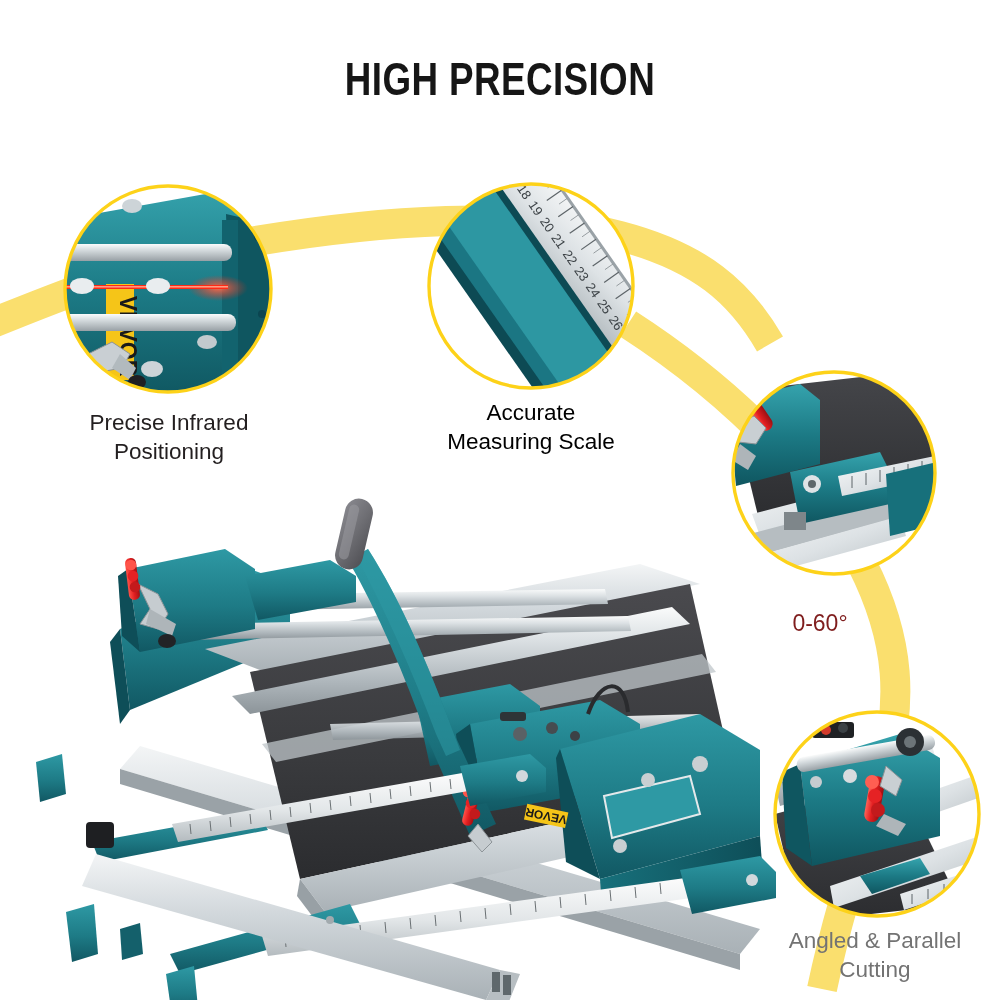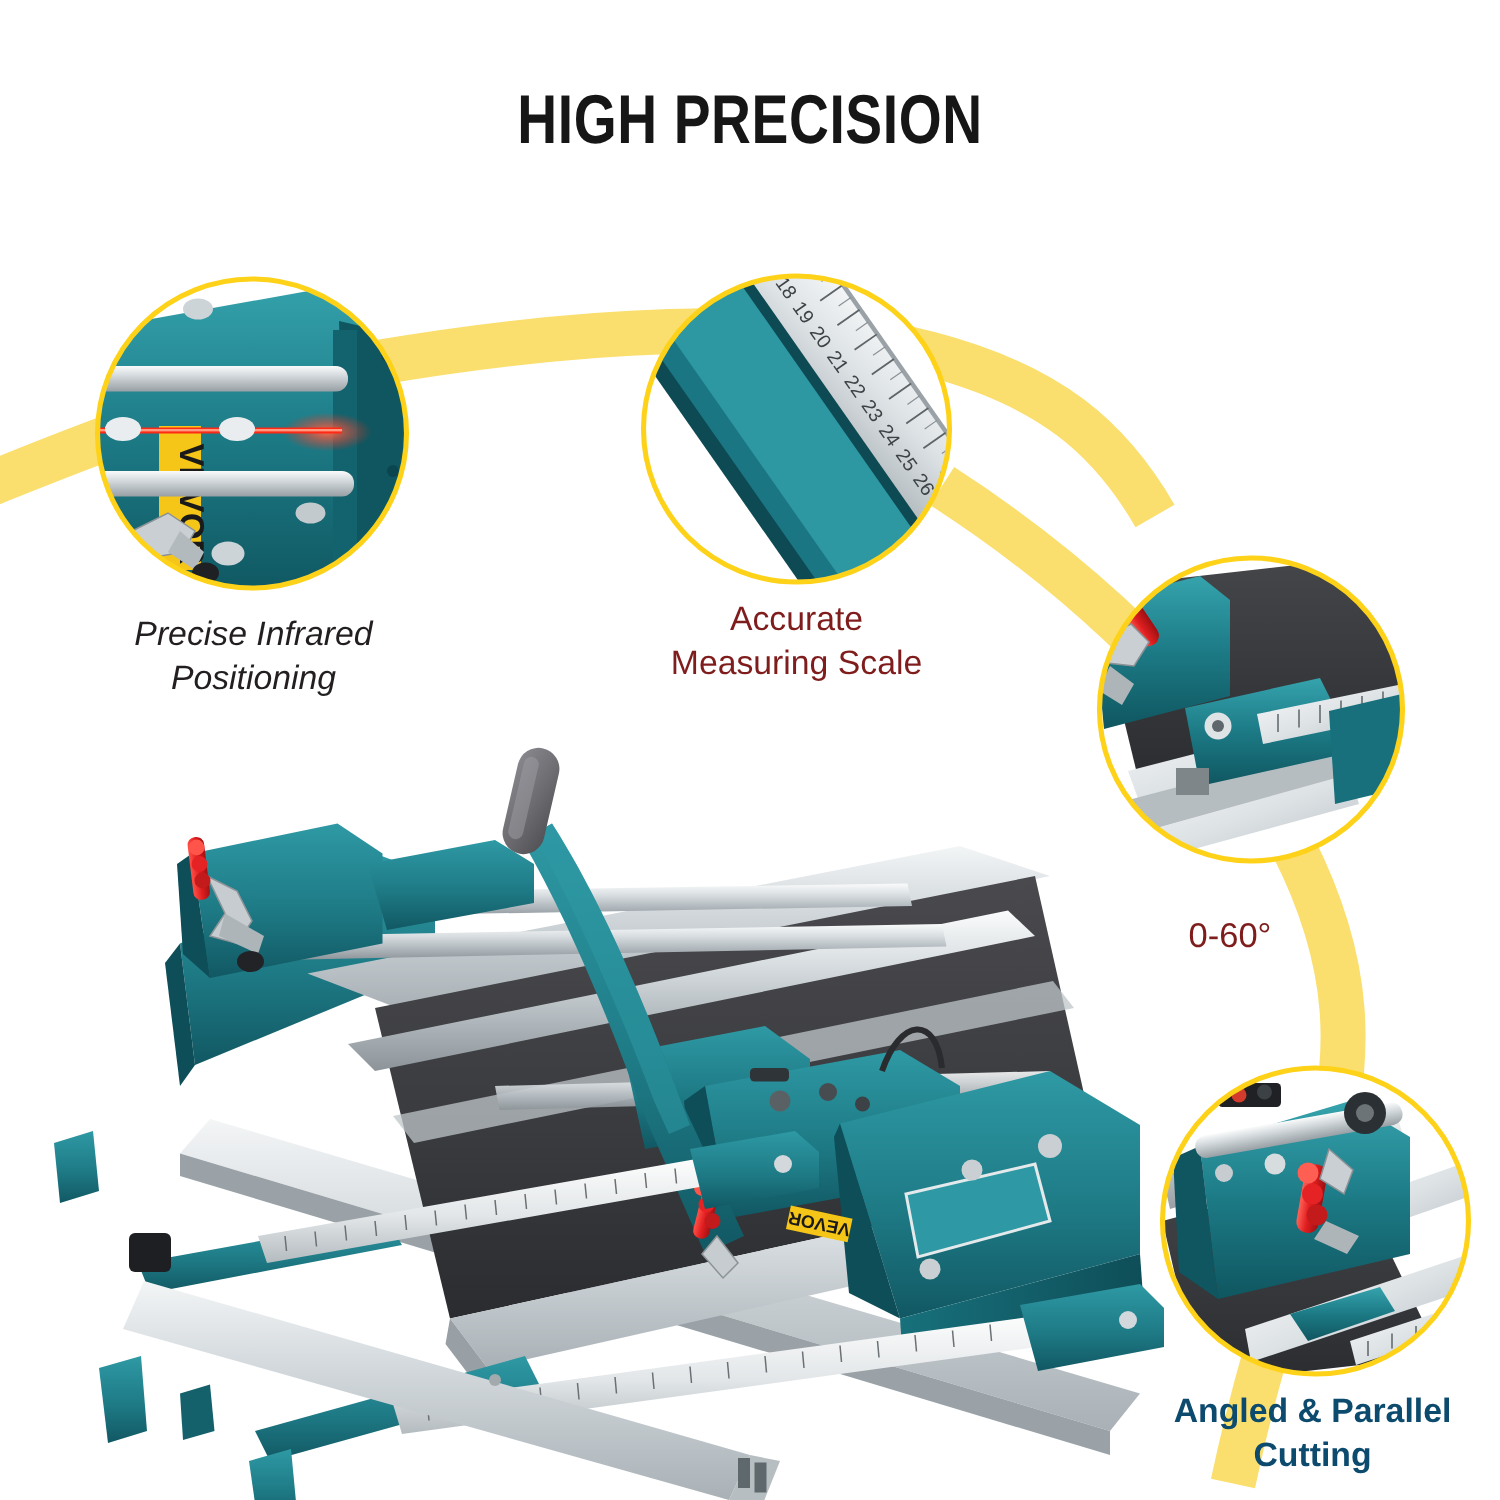--- a/index.html
+++ b/index.html
@@ -526,24 +526,24 @@
             <line x1="928" y1="865" x2="928" y2="875"></line>
           <line x1="944" y1="860" x2="944" y2="870"></line>
             <line x1="960" y1="855" x2="960" y2="865"></line>
         </g>
         <polygon points="860,852 920,834 930,850 872,870" fill="url(#cTeal)"></polygon>
       </g>
       <circle cx="877" cy="790" r="102" fill="none" stroke="#FDD219" stroke-width="3.4"></circle>
     </g>
   </svg>
 
-  <div class="caption" id="cap-1" style="color: rgb(35, 31, 32); font-style: italic;">Precise Infrared
+  <div class="caption" id="cap-1" style="color: rgb(35, 31, 32);">Precise Infrared
 Positioning</div>
 
-  <div class="caption" id="cap-2" style="color: #7f1d1d;">Accurate
+  <div class="caption" id="cap-2" style="color: #000000;">Accurate
 Measuring Scale</div>
 
   <div class="caption" id="cap-3" style="color: #7f1d1d;">0-60°</div>
 
-  <div class="caption" id="cap-4" style="color: #0c4a6e; font-weight: bold;">Angled &amp; Parallel
+  <div class="caption" id="cap-4" style="color: #737373;">Angled &amp; Parallel
 Cutting</div>
 
 </div>
 
 </body></html>

